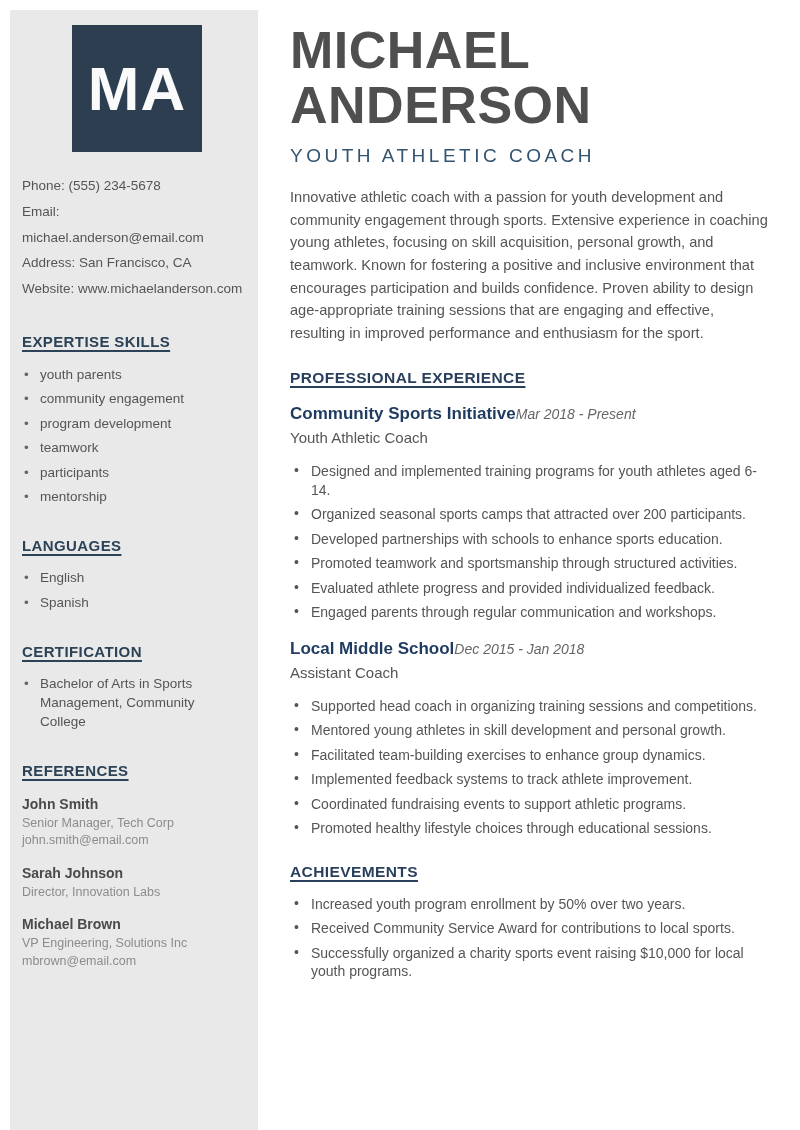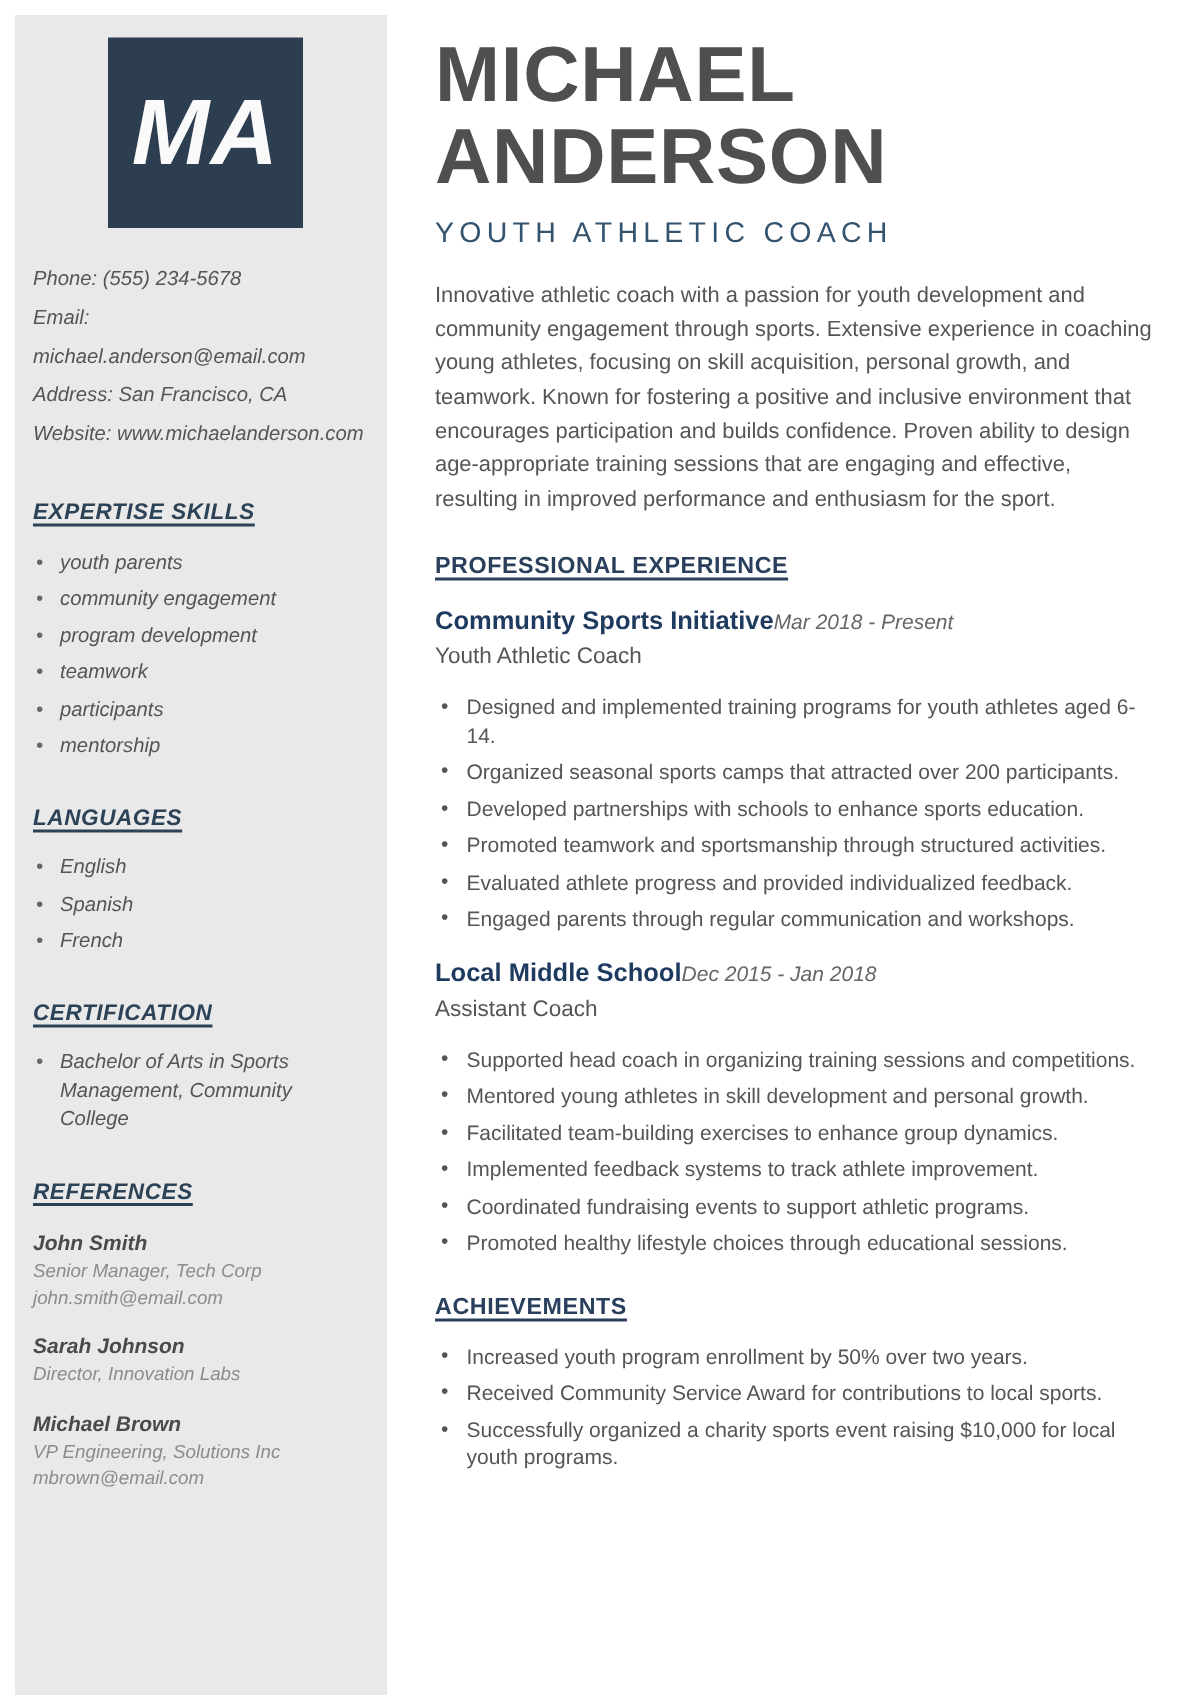--- a/index.html
+++ b/index.html
@@ -12,21 +12,20 @@
     overflow: hidden;
   }
   .page { position: relative; width: 800px; height: 1130px; background: #ffffff; }
 
   
   .sidebar {
     position: absolute; left: 10px; top: 10px; bottom: 0;
     width: 248px;
     background: #e9e9e9;
     padding: 15px 14px 20px 12px;
-    font-style: italic;
   }
   .monogram {
     width: 130px; height: 127px;
     margin-left: 50px;
     background: #2c3e50;
     color: #fafafa;
     font-size: 62px; font-weight: bold; letter-spacing: 1px;
     display: flex; align-items: center; justify-content: center;
   }
   .contact { list-style: none; margin-top: 21px; }
@@ -141,21 +140,20 @@
         <li>teamwork</li>
         <li>participants</li>
         <li>mentorship</li>
       </ul>
 
     <h3 class="side-heading">LANGUAGES</h3>
     <ul class="side-list tight">
 
     <li>English</li>
         <li>Spanish</li>
-        <li>French</li>
       </ul>
 
     <h3 class="side-heading">CERTIFICATION</h3>
     <ul class="side-list tight">
 
     <li>Bachelor of Arts in Sports Management, Community College</li>
       </ul>
 
     <h3 class="side-heading">REFERENCES</h3>
     <div class="ref-block">

